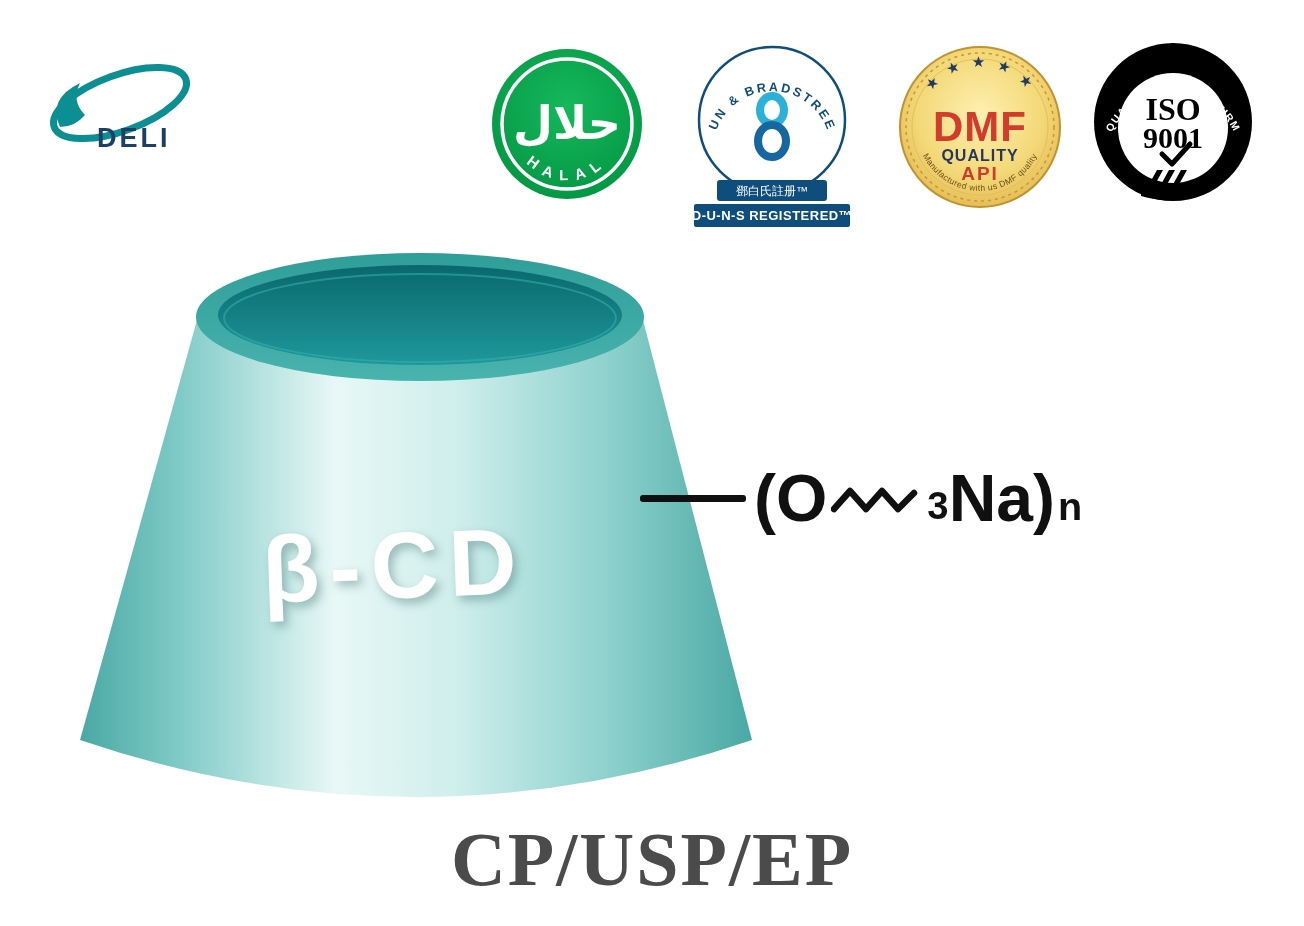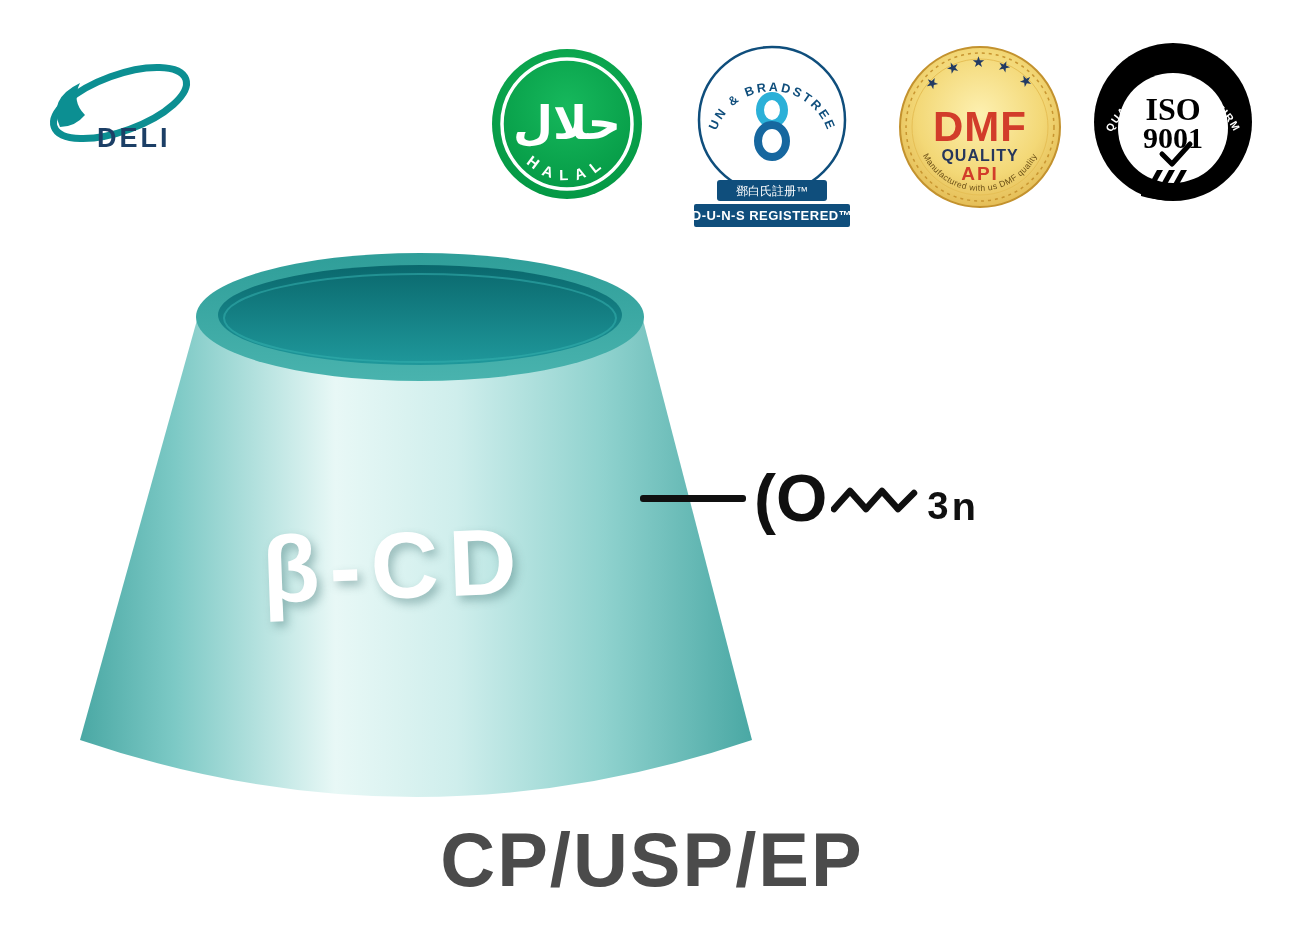--- a/index.html
+++ b/index.html
@@ -27,21 +27,21 @@
     width: 106px; height: 7px; background: #101010;
     border-radius: 3px; margin-right: 8px;
   }
   .formula .zig { margin: 0 4px; transform: translateY(3px); }
   .sub3 { display: inline-block; font-size: 0.58em; transform: translateY(0.22em); }
   .subn { display: inline-block; font-size: 0.60em; transform: translateY(0.20em); margin-left: 3px; }
   .grades {
     position: absolute; left: 0; top: 816px; width: 100%;
     text-align: center; font-size: 76px; font-weight: bold;
     color: #4b4b4b; letter-spacing: 2px;
-    font-family: Liberation Sans, sans-serif;
+    font-family: Liberation Serif, serif;
   }
 </style>
 </head>
 <body>
 
 <div class="canvas">
 
   <svg class="abs" style="left:35px; top:45px;" width="175" height="125" viewBox="0 0 175 125">
     <ellipse cx="85" cy="58" rx="70" ry="28" fill="none" stroke="#0c8f92" stroke-width="7" transform="rotate(-20 85 58)"></ellipse>
     <path d="M 25 82 Q 12 54 45 38 Q 36 56 50 70 Q 40 82 25 82 Z" fill="#0c8f92"></path>
@@ -149,18 +149,19 @@
 
   <div class="cone-label">β-CD</div>
 
   <div class="formula">
     <div class="dash"></div>
     <span>(O</span>
     <svg class="zig" width="92" height="40" viewBox="0 0 92 40">
       <polyline points="3,28 19,10 35,28 51,10 67,28 83,12" fill="none" stroke="#101010" stroke-width="6.5" stroke-linecap="round" stroke-linejoin="round"></polyline>
     </svg>
     <span class="sub3">3</span>
+    <span>Na)</span>
     <span class="subn">n</span>
   </div>
 
   <div class="grades">CP/USP/EP</div>
 
 </div>
 
 </body></html>

